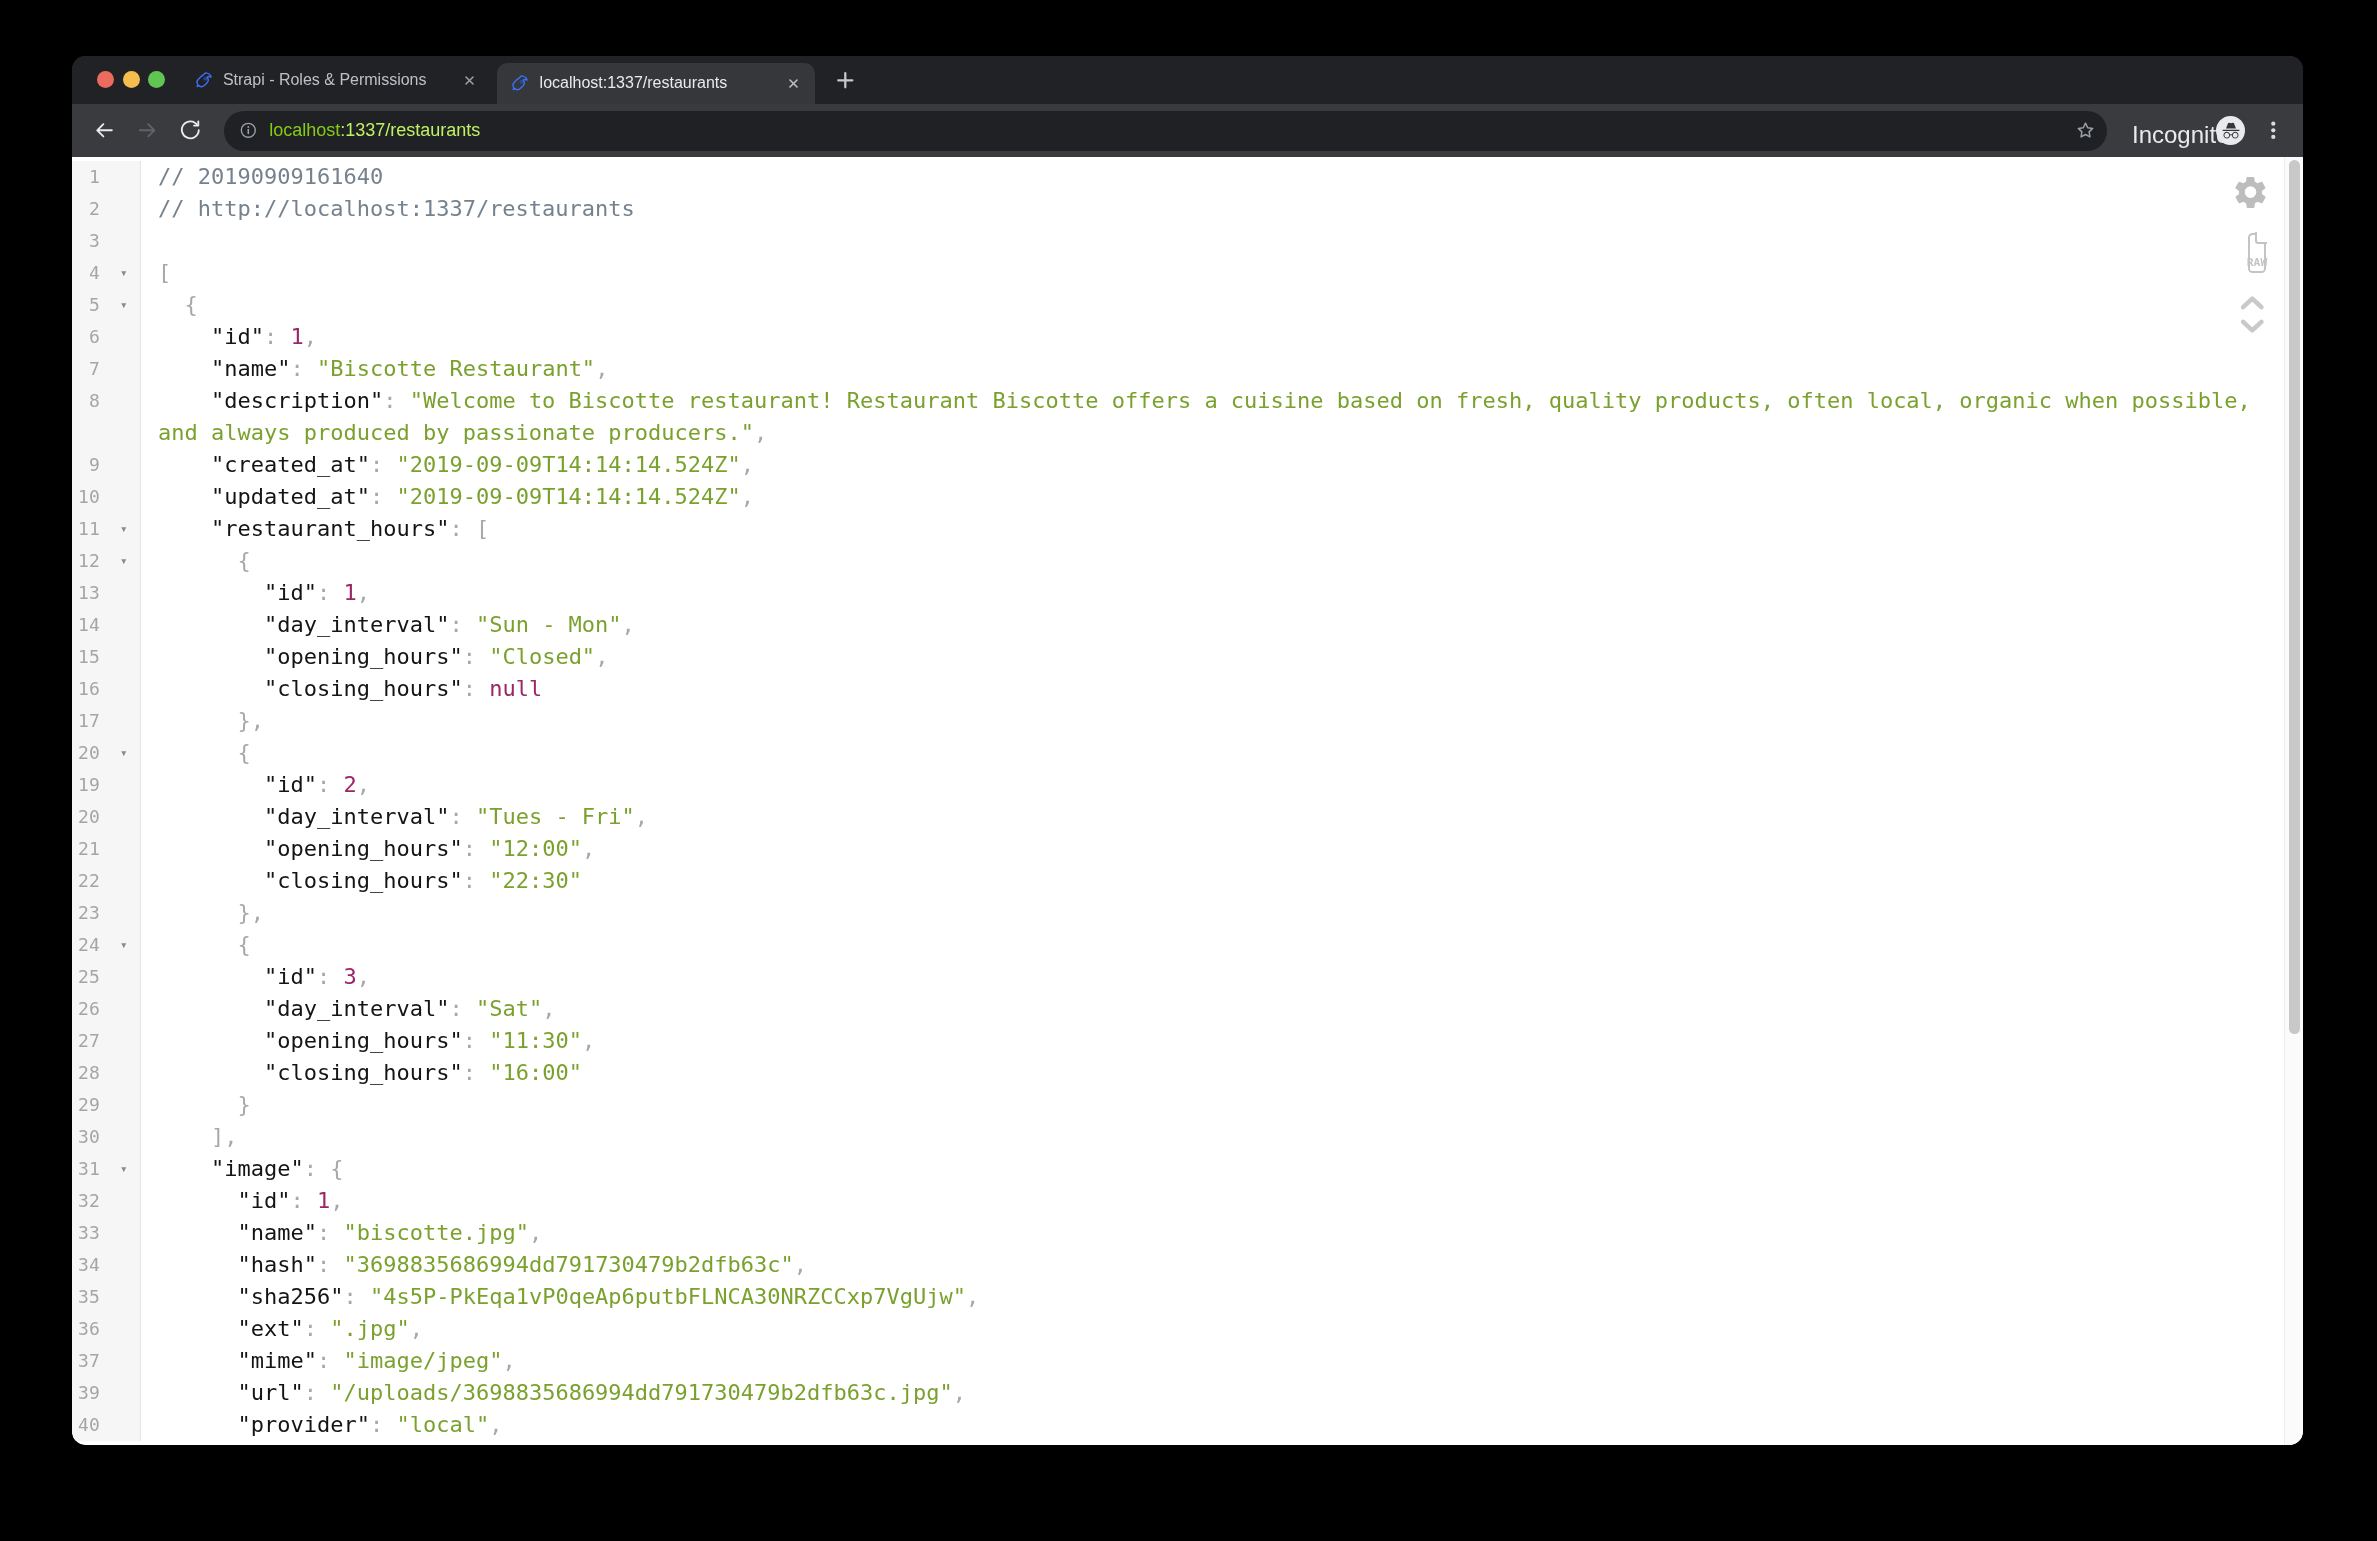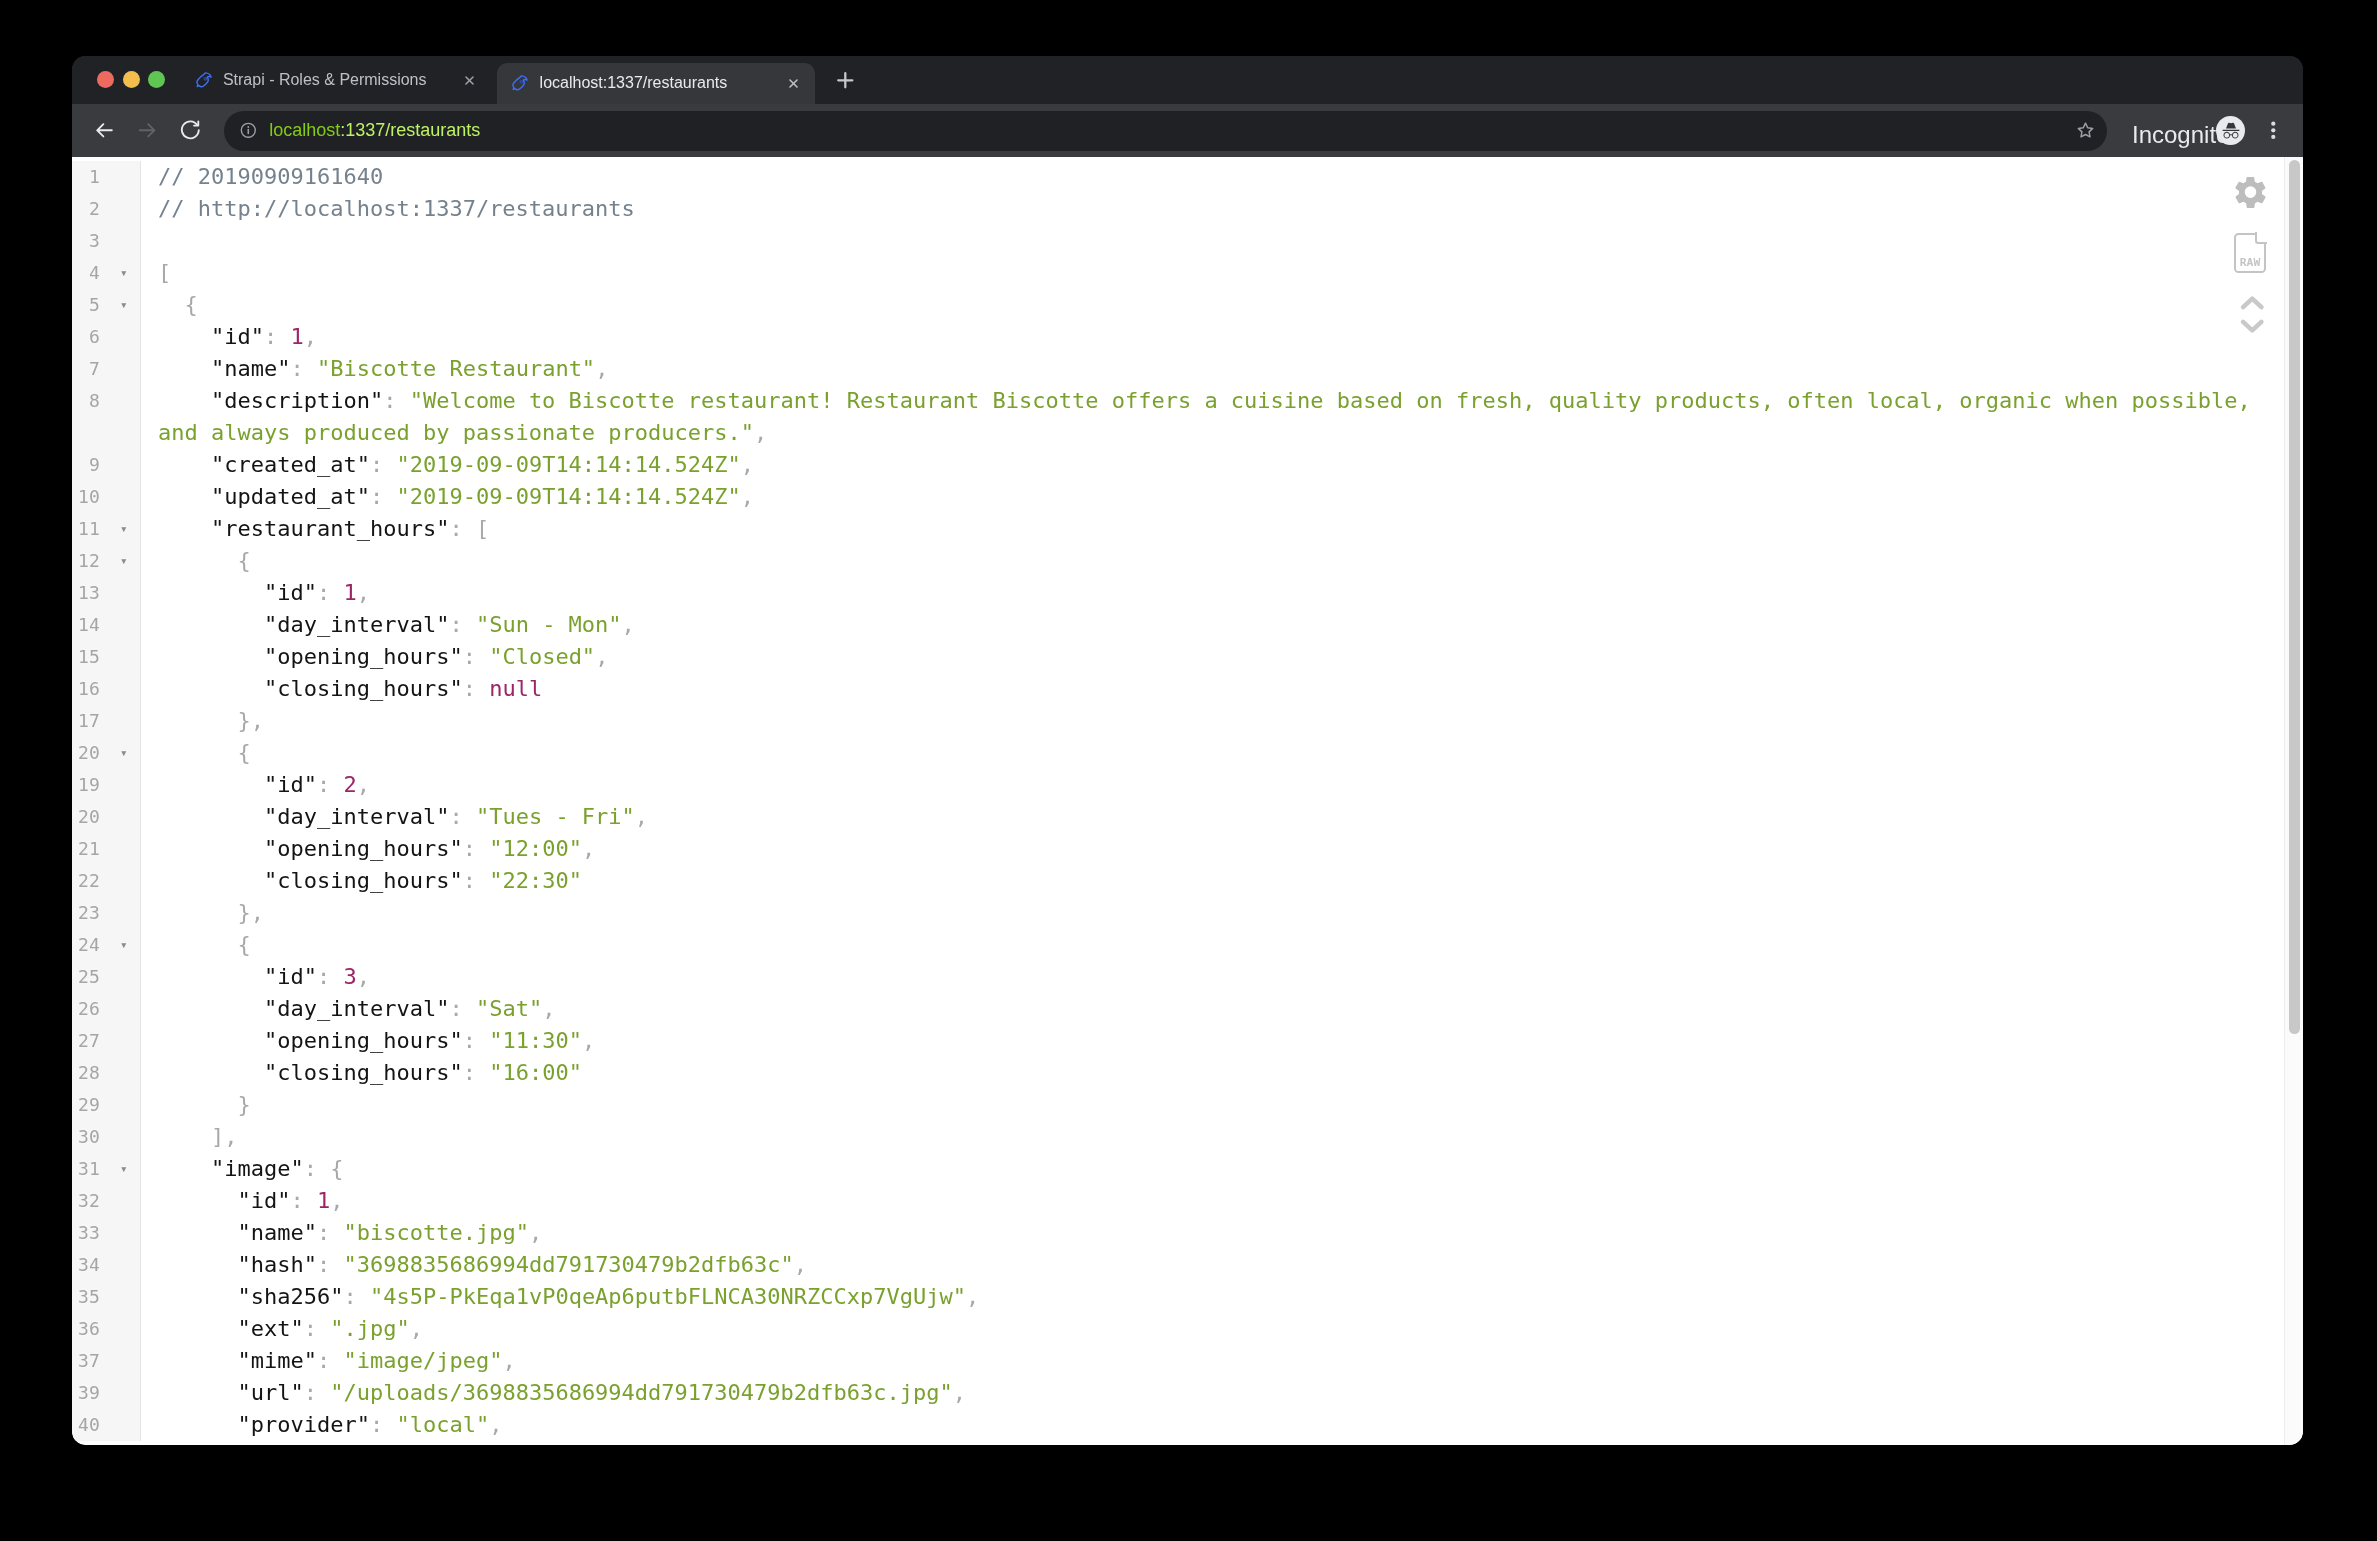--- a/index.html
+++ b/index.html
@@ -68,21 +68,21 @@
     white-space:pre-wrap; word-break:normal; max-width:160ch; color:#141414;
   }
   .tk-c { color:#75828d; }
   .tk-p { color:#a8a8a8; }
   .tk-k { color:#141414; }
   .tk-s { color:#7aa12d; }
   .tk-n { color:#9c2566; }
   
   .gear-ic { position:absolute; top:16.6px; right:34px; width:37px; height:37px; }
   .raw-btn {
-    position:absolute; top:76px; right:37px; width:32px; height:40px;
+    position:absolute; top:76px; right:37px; width:18px; height:40px;
     border:2.7px solid #c4c4c4; border-radius:4.6px; display:flex; align-items:flex-end; justify-content:center;
   }
   .raw-btn::before {
     content:''; position:absolute; top:-2.7px; right:-2.7px; width:10px; height:10px; background:#fff;
     border-left:2.7px solid #c4c4c4; border-bottom:2.7px solid #c4c4c4; border-bottom-left-radius:3.3px;
   }
   .raw-label { font:bold 11.3px/17px "DejaVu Sans Mono", monospace; color:#c4c4c4; letter-spacing:0; }
   .chev { position:absolute; right:38px; width:26.5px; height:17px; }
   .chev-up { top:137px; } .chev-down { top:161px; }
   

